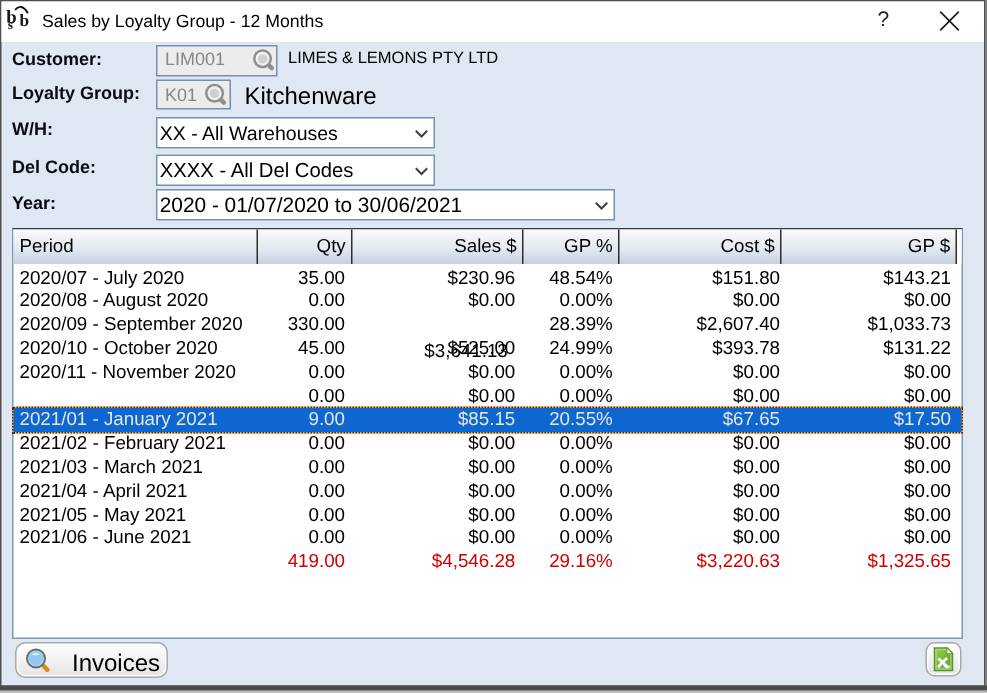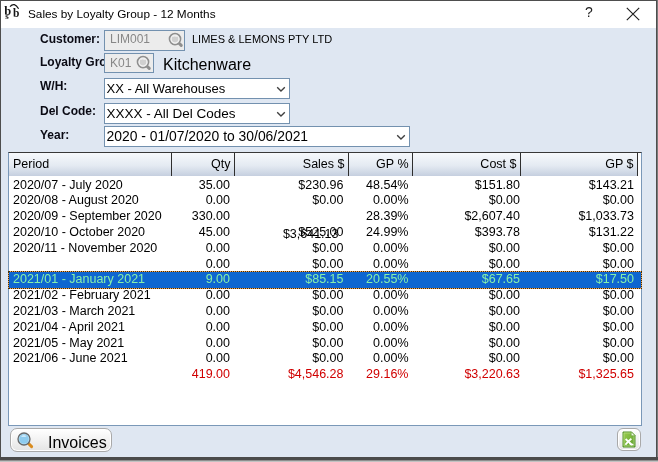--- a/index.html
+++ b/index.html
@@ -3,34 +3,34 @@
 <style>
   html,body{margin:0;padding:0;}
   body{width:658px;height:462px;position:relative;font-family:"Liberation Sans",sans-serif;background:#cfcfcf;overflow:hidden;}
   .abs{position:absolute;}
   #dlg{left:0;top:0;width:655px;height:456px;background:#dfe7f2;border:1px solid #4e4e4e;}
   #shR{left:657px;top:0;width:1px;height:462px;background:#7b7b7b;}
   #shB{left:0;top:457px;width:658px;height:3px;background:#4b4b4b;}#shB3{left:0;top:461px;width:658px;height:1px;background:#c2c2c2;}
   #shB2{left:0;top:460px;width:658px;height:1px;background:#8e8e8e;}
   #title{left:1px;top:1px;width:655px;height:26.5px;background:#ffffff;}
   #titleTxt{left:28px;top:6.5px;font-size:11.8px;color:#000;}
-  .lbl{font-weight:bold;font-size:12px;color:#0a0a14;margin-left:32px;}
+  .lbl{font-weight:bold;font-size:12px;color:#0a0a14;}
   .ibox{background:#ececec;border:1.5px solid #7391af;box-sizing:border-box;}
   .sel{background:#fff;border:1.5px solid #7391af;box-sizing:border-box;font-size:12px;color:#000;}
   .gray{color:#878787;font-size:12px;}
   .blk{font-size:16px;color:#000;}
   
   #grid{left:8px;top:152px;width:634px;height:273.5px;background:#fff;border:1px solid #7a98b8;border-top:1px solid #383838;box-sizing:border-box;}
   #ghead{left:0;top:0;width:632px;height:23px;background:linear-gradient(#f7f9fc,#e4eaf2 55%,#c5cfdf);}
   .hc{position:absolute;top:0;height:23px;border-right:1px solid #2e2e2e;font-size:12.5px;line-height:23px;color:#000;box-sizing:border-box;}
   .hr{text-align:right;padding-right:3.5px;}
   .row{position:absolute;left:0;width:632px;height:15.8px;font-size:12.5px;line-height:15.8px;color:#000;white-space:nowrap;}
   .c{position:absolute;top:0;height:15.8px;box-sizing:border-box;}
   .cr{text-align:right;padding-right:5px;}
-  .selrow{background:#0e66d0;color:#86efac;outline:1px dotted #4a3000;box-shadow:0 0 0 1px #f0a35c;}
+  .selrow{background:#0e66d0;color:#e5e5e5;outline:1px dotted #4a3000;box-shadow:0 0 0 1px #f0a35c;}
   .totrow{color:#d00000;}
   
   .mag{position:absolute;width:16px;height:16px;}
   
   .btn{background:linear-gradient(#ffffff,#f2f2f2 50%,#e4e4e4);border:1px solid #a9a9a9;border-radius:7px;box-sizing:border-box;box-shadow:inset 0 0 0 1px #fff;}
 </style></head>
 <body>
 <div class="abs" id="dlg"></div>
 <div class="abs" id="shR"></div>
 <div class="abs" id="shB"></div>

